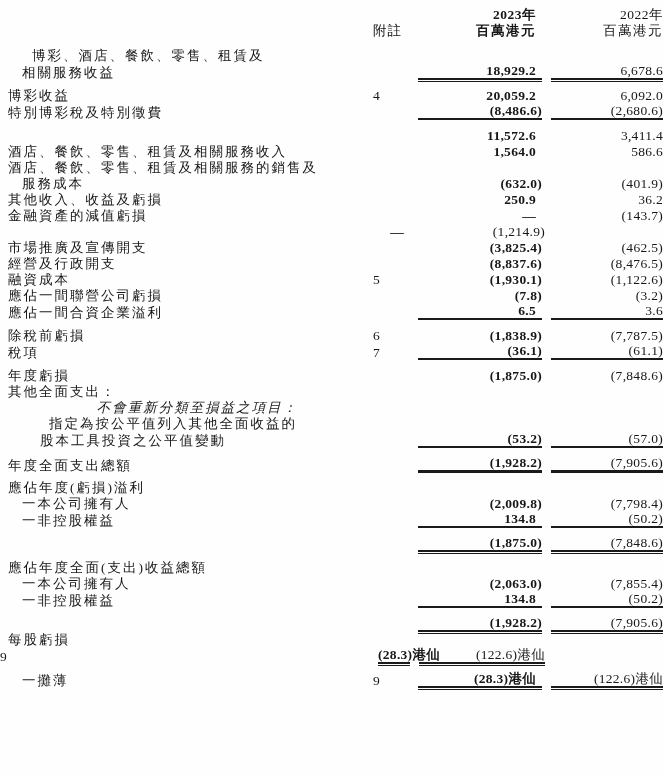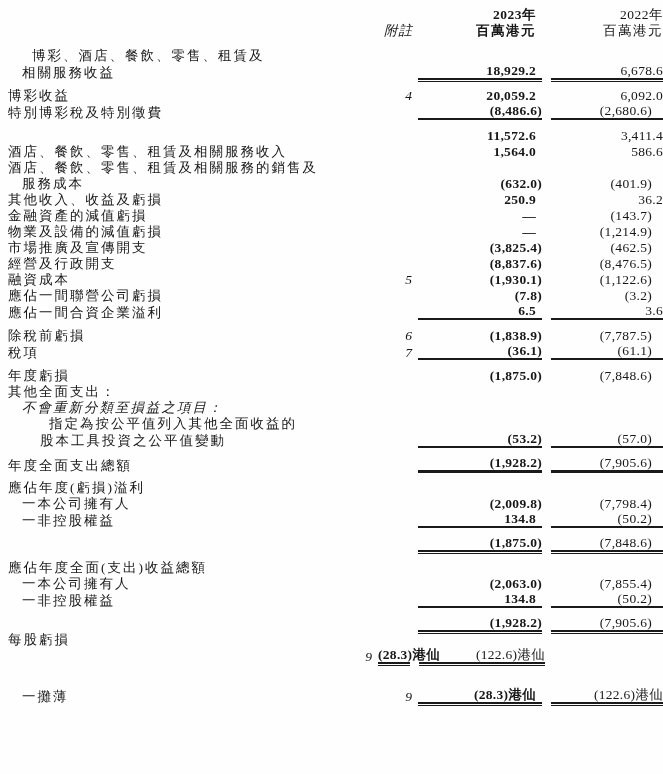--- a/index.html
+++ b/index.html
@@ -24,55 +24,54 @@
   }
   .lbl {
     padding-left: 8px;
     letter-spacing: 2px;
     white-space: nowrap;
     overflow: visible;
   }
   .ind1 { padding-left: 22px; }
   .ind2 { padding-left: 49px; }
   .ind3 { padding-left: 40px; }
-  .it { font-style: italic; }
+  .it { font-style: italic; text-align: center; }
   .note {
-    text-align: right;
-    font-style: italic;
+    text-align: left;
     letter-spacing: 1px;
   }
   .num {
     text-align: right;
     white-space: nowrap;
     letter-spacing: 0.3px;
   }
   .c23 {
     font-weight: bold;
     margin-left: 5px;
     margin-right: 3px;
     padding-right: 6px;
   }
   .c23.pp { padding-right: 0; }
   .c22 {
     margin-left: 6px;
   }
-  .c22.pp { padding-right: 11px; }
+  .c22.pp { padding-right: 0; }
   
   .u1 { border-bottom: 2px solid #1a1a1a; }
   .ut { border-bottom: 3.5px solid #1a1a1a; }
   .u2 { position: relative; border-bottom: 2.5px solid #1a1a1a; }
   .u2::after {
     content: "";
     position: absolute;
     left: 0; right: 0; bottom: -4px;
     border-top: 1.3px solid #1a1a1a;
   }
   
   .g16 { margin-top: 8px; }
-  .g12 { margin-top: 24px; }
+  .g12 { margin-top: 8px; }
   .g9  { margin-top: 9px; padding-left: 24px; }
   .hdr .num { letter-spacing: 1.5px; }
   .hdr .year { letter-spacing: 0.5px; }
 </style>
 </head>
 <body>
 
 <div class="page">
 
   <div class="row hdr">
@@ -152,21 +151,20 @@
   </div>
 
   <div class="row">
     <div class="lbl">金融資產的減值虧損</div>
     <div class="note"></div>
     <div class="num c23">—</div>
     <div class="num c22 pp">(143.7)</div>
   </div>
 
   <div class="row">
-    <div class="lbl">物業及設備的減值虧損</div>
     <div class="note"></div>
     <div class="num c23">—</div>
     <div class="num c22 pp">(1,214.9)</div>
   </div>
 
   <div class="row">
     <div class="lbl">市場推廣及宣傳開支</div>
     <div class="note"></div>
     <div class="num c23 pp">(3,825.4)</div>
     <div class="num c22 pp">(462.5)</div>

